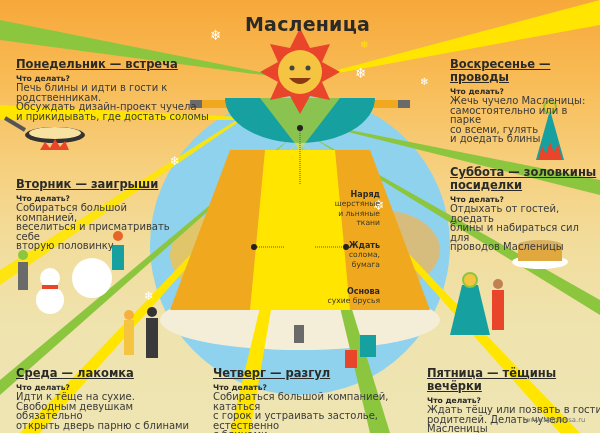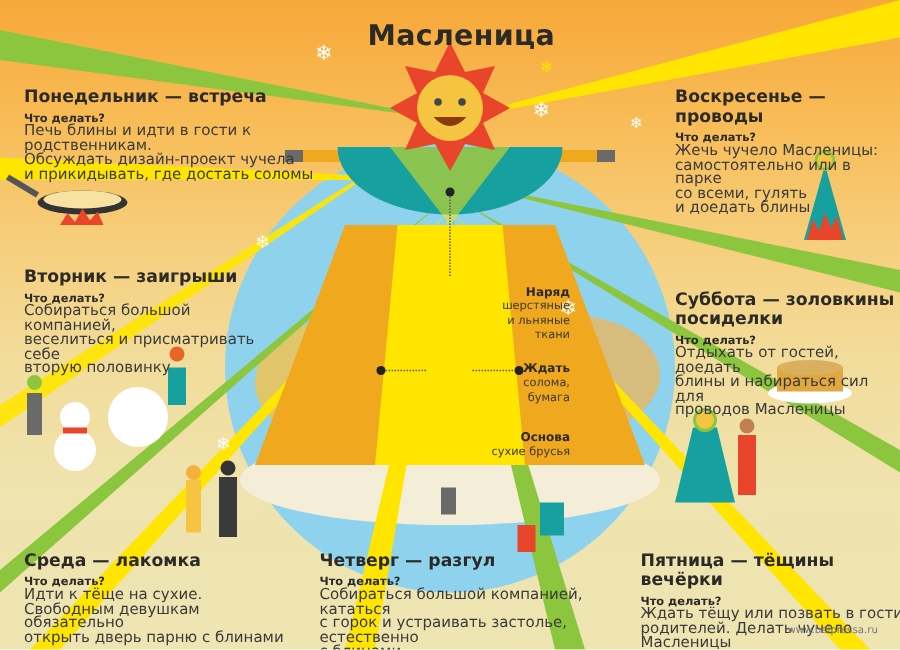--- a/index.html
+++ b/index.html
@@ -2,21 +2,21 @@
 <html><head>
 <meta charset="utf-8">
 <style>
   html,body{margin:0;padding:0;}
   body{width:600px;height:433px;overflow:hidden;position:relative;font-family:"DejaVu Sans","Liberation Sans",sans-serif;}
   .canvas{position:absolute;left:0;top:0;width:600px;height:433px;overflow:hidden;
     background:linear-gradient(180deg,#f7a83a 0%,#f8bb55 18%,#f6cf7d 38%,#f2dc9a 55%,#efe3ae 75%,#eee5b3 100%);}
   svg.bg{position:absolute;left:0;top:0;}
   .title{position:absolute;left:245px;top:13px;font-size:19px;font-weight:bold;color:#2b2a26;letter-spacing:0.2px;text-align:right;}
   .block{position:absolute;color:#333;}
-  .block .h{font-size:11.5px;font-weight:bold;color:#2b2a26;line-height:13px;margin-bottom:3px;}
+  .block .h{font-size:11.5px;font-weight:bold;color:#2b2a26;line-height:13px;margin-bottom:3px;text-decoration:underline;}
   .block .q{font-size:7.6px;font-weight:bold;color:#2b2a26;line-height:9px;}
   .block .t{font-size:10px;color:#3a3a3a;line-height:9.6px;white-space:pre-line;}
   .label{position:absolute;text-align:right;color:#3a3a2a;font-size:7.6px;line-height:9.4px;width:80px;padding-left:40px;}
   .label b{display:block;font-size:8px;color:#2b2a26;}
   .url{position:absolute;left:525px;top:416px;font-size:6.8px;color:#777;}
 </style>
 </head>
 <body>
 
 <div class="canvas">
@@ -142,21 +142,21 @@
   </div>
 
   <div class="block" style="left:427px;top:367px;width:175px;">
     <div class="h">Пятница — тёщины вечёрки</div>
     <div class="q">Что делать?</div>
     <div class="t">Ждать тёщу или позвать в гости
 родителей. Делать чучело Масленицы</div>
   </div>
 
   <div class="block" style="left:450px;top:166px;width:150px;">
-    <div class="h" style="white-space:pre-line;margin-top:27px;">Суббота — золовкины
+    <div class="h" style="white-space:pre-line;">Суббота — золовкины
 посиделки</div>
     <div class="q">Что делать?</div>
     <div class="t">Отдыхать от гостей, доедать
 блины и набираться сил для
 проводов Масленицы</div>
   </div>
 
   <div class="block" style="left:450px;top:58px;width:150px;">
     <div class="h">Воскресенье — проводы</div>
     <div class="q">Что делать?</div>

